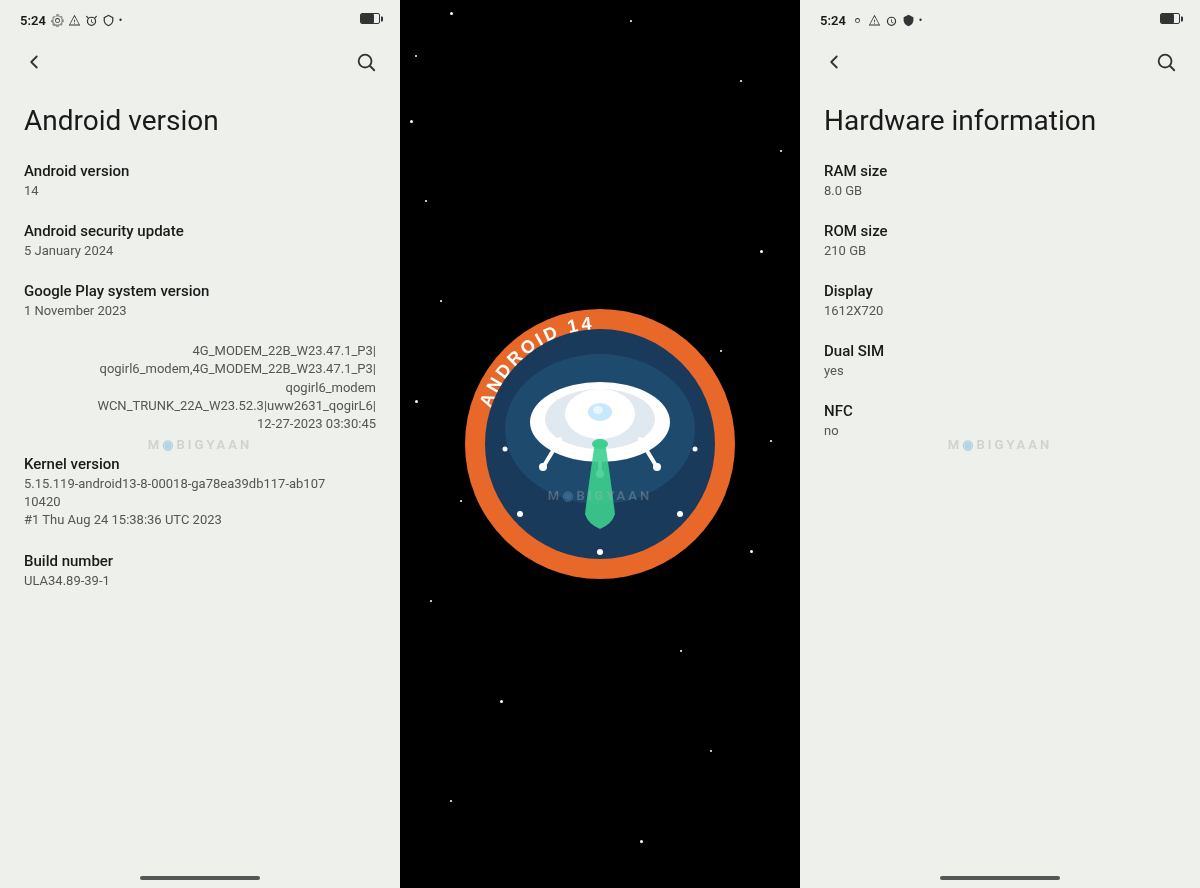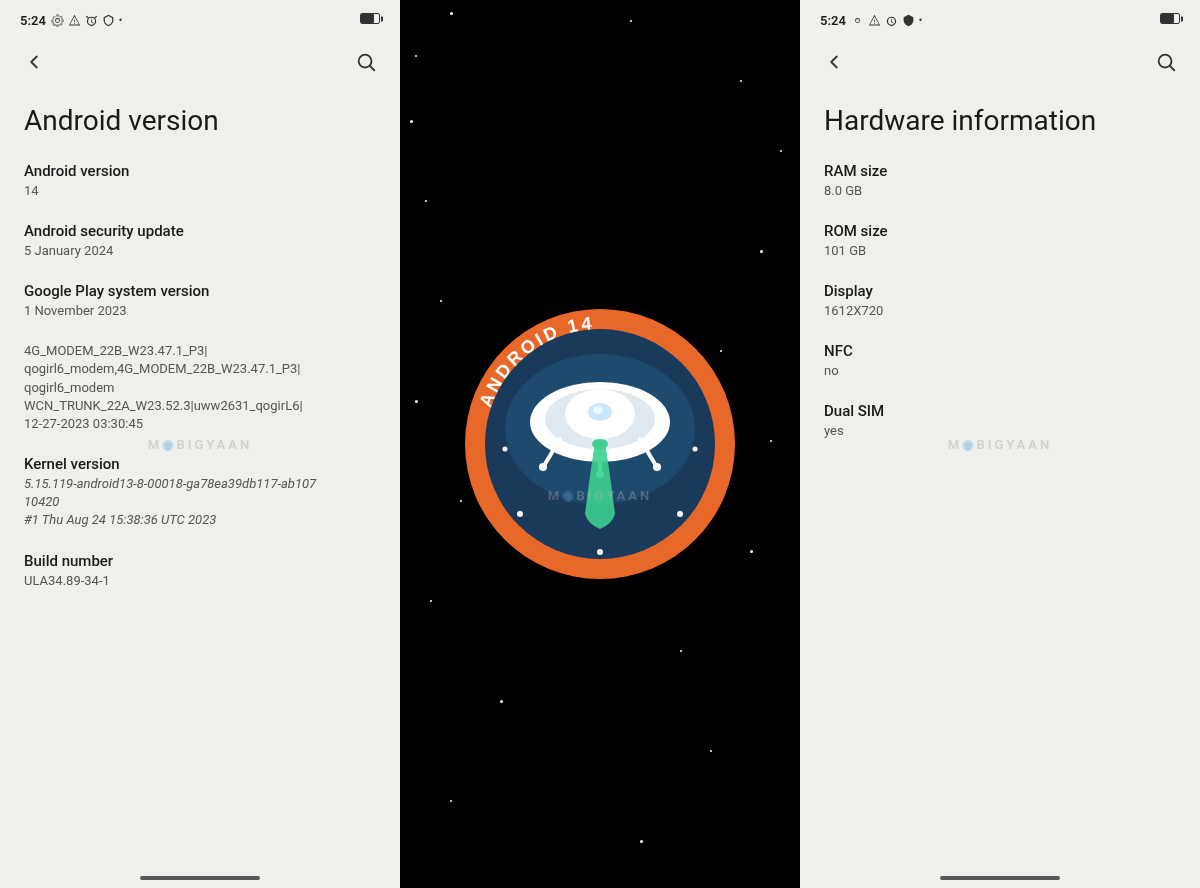--- a/index.html
+++ b/index.html
@@ -289,37 +289,37 @@
       <div class="info-label">Android security update</div>
       <div class="info-value">5 January 2024</div>
     </div>
 
     <div class="info-section">
       <div class="info-label">Google Play system version</div>
       <div class="info-value">1 November 2023</div>
     </div>
 
     <div class="info-section">
-      <div class="info-value" style="white-space: pre-line;">4G_MODEM_22B_W23.47.1_P3|
+      <div class="info-value" style="white-space: pre-line; text-align: right;">4G_MODEM_22B_W23.47.1_P3|
 qogirl6_modem,4G_MODEM_22B_W23.47.1_P3|
 qogirl6_modem
 WCN_TRUNK_22A_W23.52.3|uww2631_qogirL6|
 12-27-2023 03:30:45</div>
     </div>
 
     <div class="info-section">
       <div class="info-label">Kernel version</div>
-      <div class="info-value" style="white-space: pre-line; font-style: italic;">5.15.119-android13-8-00018-ga78ea39db117-ab107
+      <div class="info-value" style="white-space: pre-line;">5.15.119-android13-8-00018-ga78ea39db117-ab107
 10420
 #1 Thu Aug 24 15:38:36 UTC 2023</div>
     </div>
 
     <div class="info-section">
       <div class="info-label">Build number</div>
-      <div class="info-value">ULA34.89-34-1</div>
+      <div class="info-value">ULA34.89-39-1</div>
     </div>
   </div>
 
   <div class="watermark">M<span style="color:rgba(120,180,220,0.5)">◉</span>BIGYAAN</div>
 
   <div class="bottom-bar">
     <div class="home-indicator"></div>
   </div>
 </div>
 
@@ -449,37 +449,37 @@
   <div class="content-area">
     <div class="page-title">Hardware information</div>
 
     <div class="info-section">
       <div class="info-label">RAM size</div>
       <div class="info-value">8.0 GB</div>
     </div>
 
     <div class="info-section">
       <div class="info-label">ROM size</div>
-      <div class="info-value">101 GB</div>
+      <div class="info-value">210 GB</div>
     </div>
 
     <div class="info-section">
       <div class="info-label">Display</div>
       <div class="info-value">1612X720</div>
     </div>
 
     <div class="info-section">
+      <div class="info-label">Dual SIM</div>
+      <div class="info-value">yes</div>
+    </div>
+
+    <div class="info-section">
       <div class="info-label">NFC</div>
       <div class="info-value">no</div>
     </div>
-
-    <div class="info-section">
-      <div class="info-label">Dual SIM</div>
-      <div class="info-value">yes</div>
-    </div>
   </div>
 
   <div class="watermark">M<span style="color:rgba(120,180,220,0.5)">◉</span>BIGYAAN</div>
 
   <div class="bottom-bar">
     <div class="home-indicator"></div>
   </div>
 </div>
 
 </body></html>

